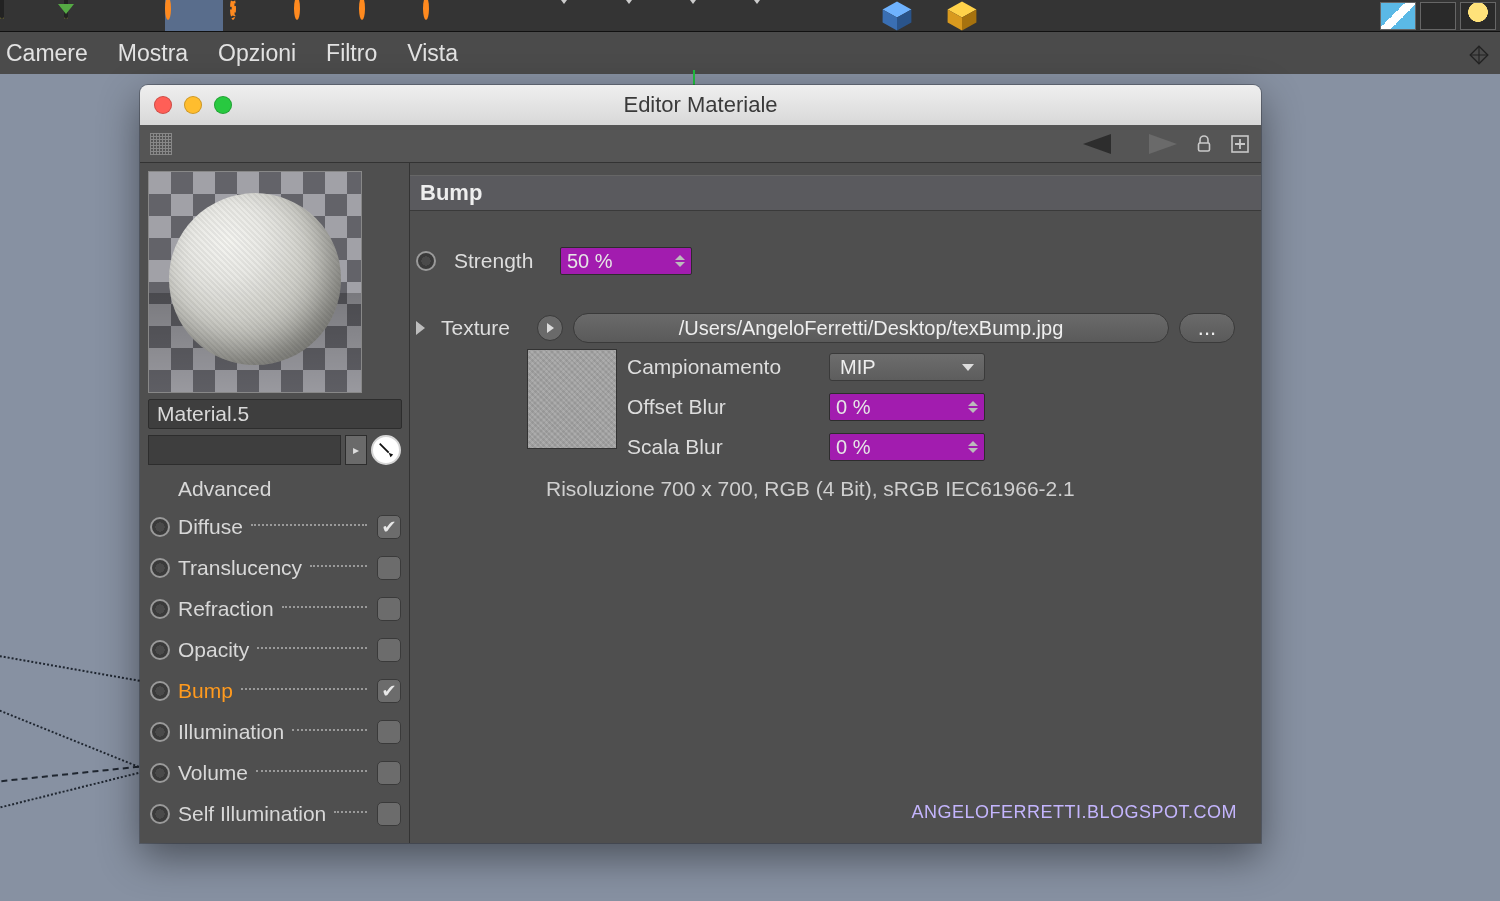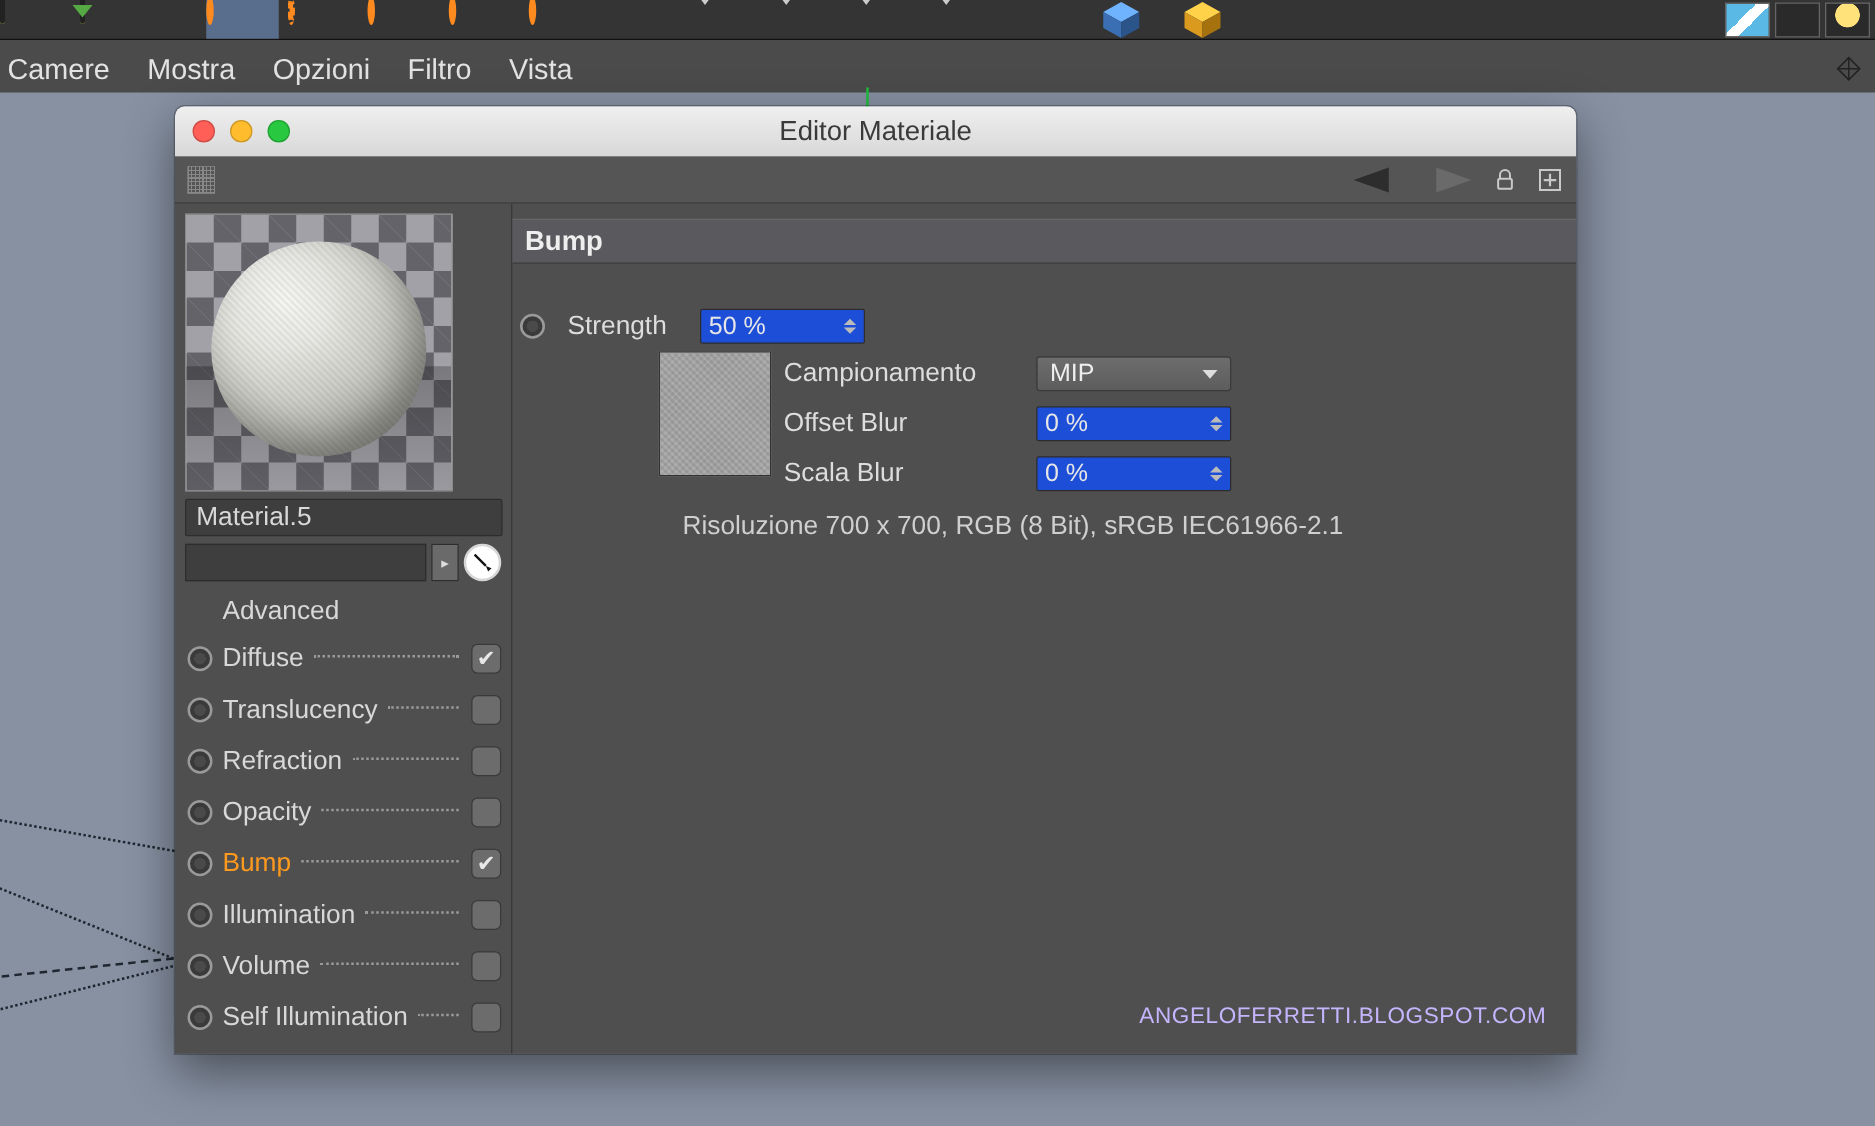--- a/index.html
+++ b/index.html
@@ -13,21 +13,21 @@
   .tb-slot.sel{background:#596d8c;}
   .tb-circ{width:30px;height:30px;border:3px solid #ff8a1f;border-radius:50%;margin:0 auto;}
   .tb-blk{width:30px;height:28px;background:#1a1a1a;border-radius:4px;margin:1px auto;position:relative;}
   .tb-blk::after{content:"";position:absolute;left:50%;top:50%;transform:translate(-50%,-50%);width:0;height:0;border-left:6px solid transparent;border-right:6px solid transparent;border-top:8px solid #ccc;}
   .tb-cube{width:28px;height:24px;margin:2px auto;position:relative;}
   .tb-cube svg{width:100%;height:100%;}
   .strip-right{position:absolute;right:4px;top:2px;display:flex;gap:4px;}
   .strip-right .sq{width:36px;height:28px;border:1px solid #666;background:#2a2a2a;}
 
   
-  .menubar { height:48px; background:#4b4b4b; border-bottom:2px solid #bef264; display:flex; align-items:center; gap:30px; padding-left:6px; position:relative;}
+  .menubar { height:48px; background:#4b4b4b; border-bottom:6px solid #bef264; display:flex; align-items:center; gap:30px; padding-left:6px; position:relative;}
   .menubar span { color:#e2e2e2; font-size:23px; }
   .menubar .nav-handle{position:absolute;right:10px;top:12px;width:22px;height:22px;}
   .nav-handle svg{width:100%;height:100%;}
 
   
   .viewport { position:absolute; left:0; top:74px; right:0; bottom:0; background:#8791a2; }
   .dash-line{position:absolute;border-top:2px dotted #1f2630;}
   .green-tick{position:absolute;left:693px;top:-4px;width:2px;height:20px;background:#1fbf3f;}
 
   
@@ -74,21 +74,21 @@
   .check{width:24px;height:24px;border-radius:5px;background:#6c6c6c;border:1px solid #3a3a3a;display:flex;align-items:center;justify-content:center;color:#e8e8e8;font-size:18px;}
   .check.on::after{content:"✔";}
 
   .main{flex:1;background:#4f4f4f;position:relative;}
   .section-hdr{background:#5a5a5e;border-top:1px solid #666;border-bottom:1px solid #3a3a3a;color:#eee;font-weight:bold;font-size:22px;padding:4px 10px;margin-top:12px;}
   .rows{padding:6px 8px 0 6px;display:flex;flex-direction:column;gap:8px;}
   .row{display:flex;align-items:center;gap:10px;margin-top:30px;}
   .row .radio{margin-left:0;}
   .lbl{color:#ddd;font-size:21px;width:96px;}
   .disc{width:0;height:0;border-top:7px solid transparent;border-bottom:7px solid transparent;border-left:9px solid #bdbdbd;margin-right:6px;}
-  .num-field{width:132px;height:28px;background:#1d4ed8;border:1px solid #2d2d2d;border-radius:2px;display:flex;align-items:center;justify-content:space-between;color:#e6e6e6;padding:0 6px;font-size:20px;}
+  .num-field{width:132px;height:28px;background:#a21caf;border:1px solid #2d2d2d;border-radius:2px;display:flex;align-items:center;justify-content:space-between;color:#e6e6e6;padding:0 6px;font-size:20px;}
   .spin{display:flex;flex-direction:column;gap:0;}
   .spin div{width:0;height:0;border-left:5px solid transparent;border-right:5px solid transparent;}
   .spin .up{border-bottom:5px solid #bbb;margin-bottom:2px;}
   .spin .dn{border-top:5px solid #bbb;}
 
   .tex-btn{width:26px;height:26px;border-radius:13px;background:#6a6a6a;border:1px solid #3a3a3a;display:flex;align-items:center;justify-content:center;}
   .tex-btn .tri{width:0;height:0;border-top:5px solid transparent;border-bottom:5px solid transparent;border-left:7px solid #ddd;}
   .tex-path{flex:1;height:30px;max-width:596px;border-radius:15px;background:linear-gradient(#6a6a6a,#5a5a5a);border:1px solid #3a3a3a;color:#eee;font-size:20px;display:flex;align-items:center;justify-content:center;}
   .browse{width:56px;height:30px;border-radius:15px;background:linear-gradient(#6a6a6a,#5a5a5a);border:1px solid #3a3a3a;color:#eee;font-size:22px;display:flex;align-items:center;justify-content:center;}
 
@@ -276,20 +276,29 @@
           <div class="radio"></div>
           <div class="lbl">Strength</div>
           <div class="num-field">
             <span>50 %</span>
             <span class="spin">
                 <div class="up"></div>
                 <div class="dn"></div>
               </span>
           </div>
         </div>
+        <div class="row">
+          <div class="disc"></div>
+          <div class="lbl" style="width:86px">Texture</div>
+          <div class="tex-btn">
+              <div class="tri"></div>
+            </div>
+          <div class="tex-path">/Users/AngeloFerretti/Desktop/texBump.jpg</div>
+          <div class="browse">...</div>
+        </div>
       </div>
 
       <div class="tex-grid">
         <div class="tex-thumb"></div>
         <div class="glabel">Campionamento</div>
         <div class="dropdown">
           <span>MIP</span>
             <span class="car"></span>
         </div>
         <div class="glabel">Offset Blur</div>
@@ -303,17 +312,17 @@
         <div class="glabel">Scala Blur</div>
         <div class="num-field sm">
           <span>0 %</span>
           <span class="spin">
               <div class="up"></div>
               <div class="dn"></div>
             </span>
         </div>
       </div>
 
-      <div class="resline">Risoluzione 700 x 700, RGB (8 Bit), sRGB IEC61966-2.1</div>
+      <div class="resline">Risoluzione 700 x 700, RGB (4 Bit), sRGB IEC61966-2.1</div>
       <div class="watermark">ANGELOFERRETTI.BLOGSPOT.COM</div>
     </div>
   </div>
 </div>
 
 </body></html>

